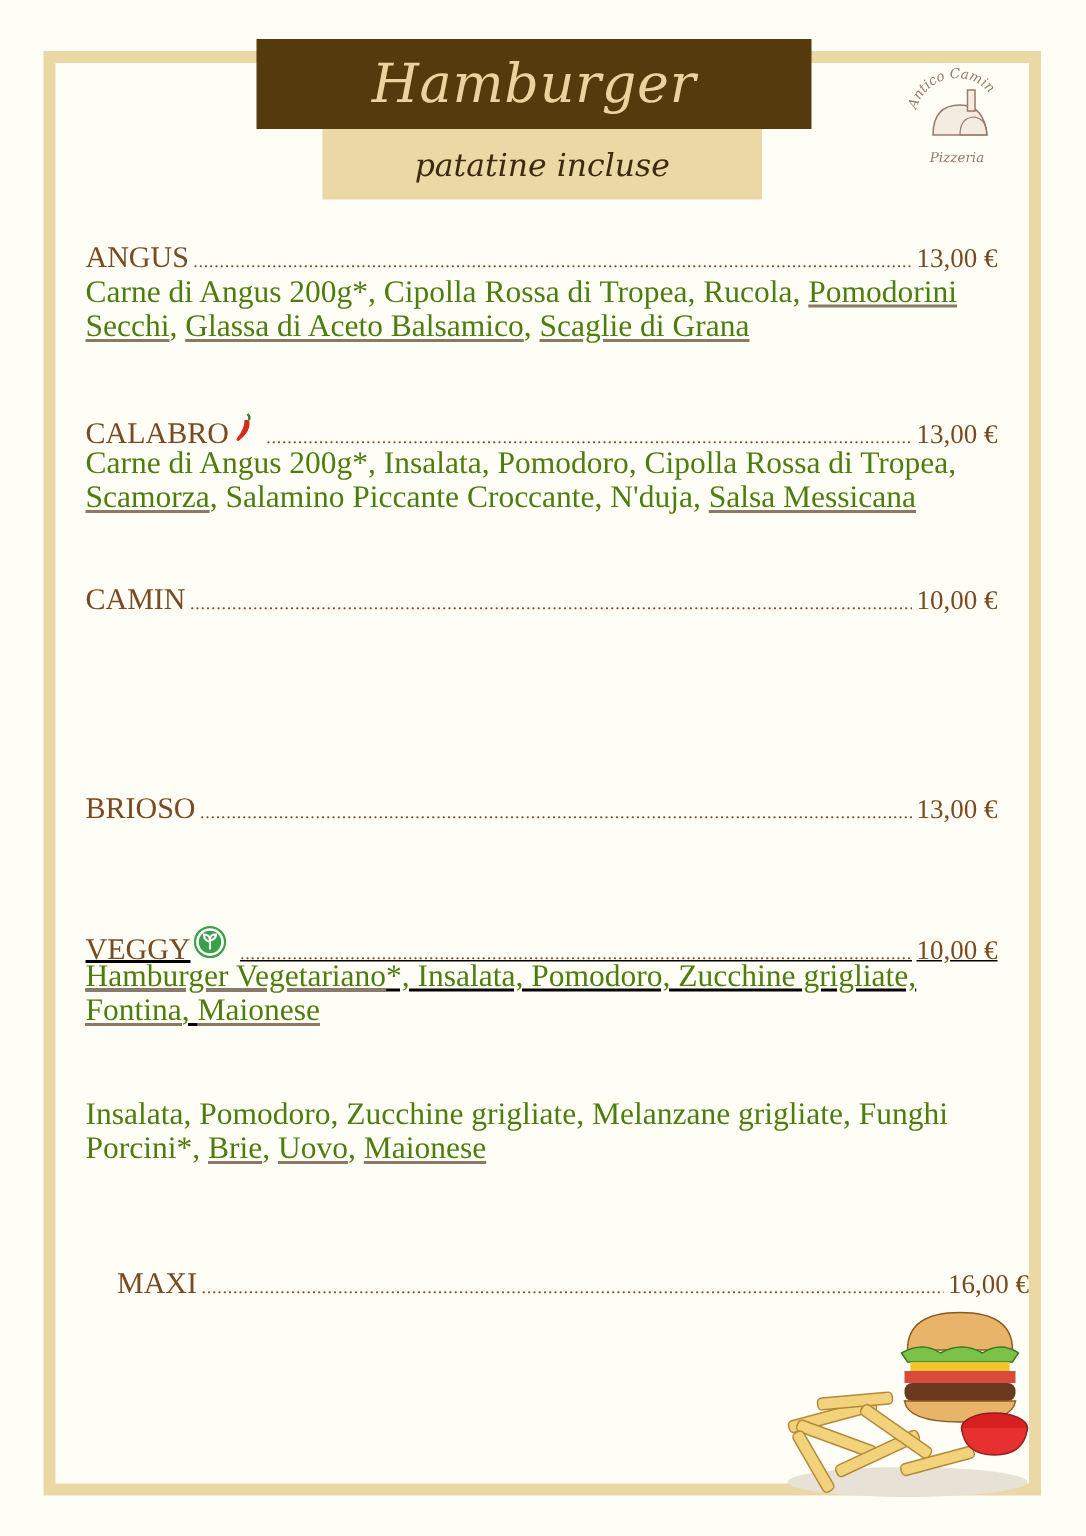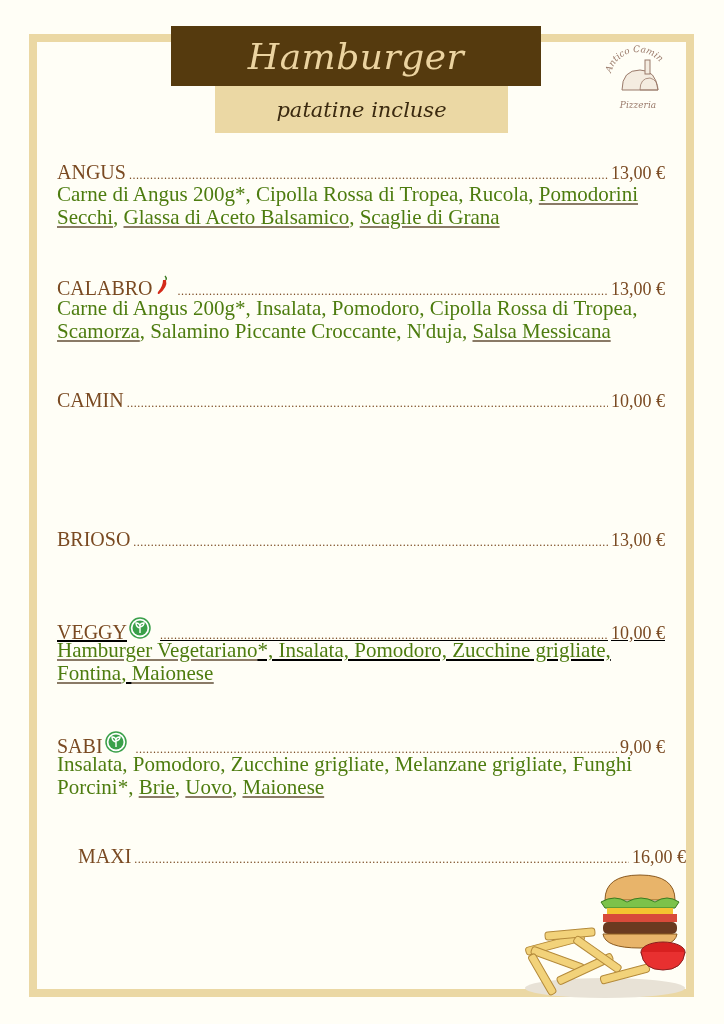--- a/index.html
+++ b/index.html
@@ -127,30 +127,20 @@
             <circle cx="11" cy="11" r="10" fill="#ffffff" stroke="#3aa04a" stroke-width="1.5"></circle>
             <circle cx="11" cy="11" r="7.5" fill="#3aa04a"></circle>
             <path d="M11,16 L11,9 M11,11 Q7,10 7,6 Q11,6 11,10 M11,10 Q15,9 15,6 Q11,6 11,9" stroke="#fff" stroke-width="1.4" fill="none"></path>
           </svg></span>
       <span class="dots"></span>
       <span class="price">10,00 €</span>
     </div>
     <div class="desc"><span class="u">Hamburger Vegetariano</span><span>*, Insalata, Pomodoro, Zucchine grigliate, </span><span class="u">Fontina</span><span>, </span><span class="u">Maionese</span></div>
   </div>
     <div class="item" style="top: 731px;">
-    <div class="item-head">
-      <span class="item-name">SABI</span>
-      <span class="item-icon"><svg width="22" height="22" viewBox="0 0 22 22">
-            <circle cx="11" cy="11" r="10" fill="#ffffff" stroke="#3aa04a" stroke-width="1.5"></circle>
-            <circle cx="11" cy="11" r="7.5" fill="#3aa04a"></circle>
-            <path d="M11,16 L11,9 M11,11 Q7,10 7,6 Q11,6 11,10 M11,10 Q15,9 15,6 Q11,6 11,9" stroke="#fff" stroke-width="1.4" fill="none"></path>
-          </svg></span>
-      <span class="dots"></span>
-      <span class="price">9,00 €</span>
-    </div>
     <div class="desc"><span>Insalata, Pomodoro, Zucchine grigliate, Melanzane grigliate, Funghi Porcini*, </span><span class="u">Brie</span><span>, </span><span class="u">Uovo</span><span>, </span><span class="u">Maionese</span></div>
   </div>
     <div class="item" style="top: 845px; margin-left: 21px;">
     <div class="item-head">
       <span class="item-name">MAXI</span>
 
       <span class="dots"></span>
       <span class="price">16,00 €</span>
     </div>
   </div>

